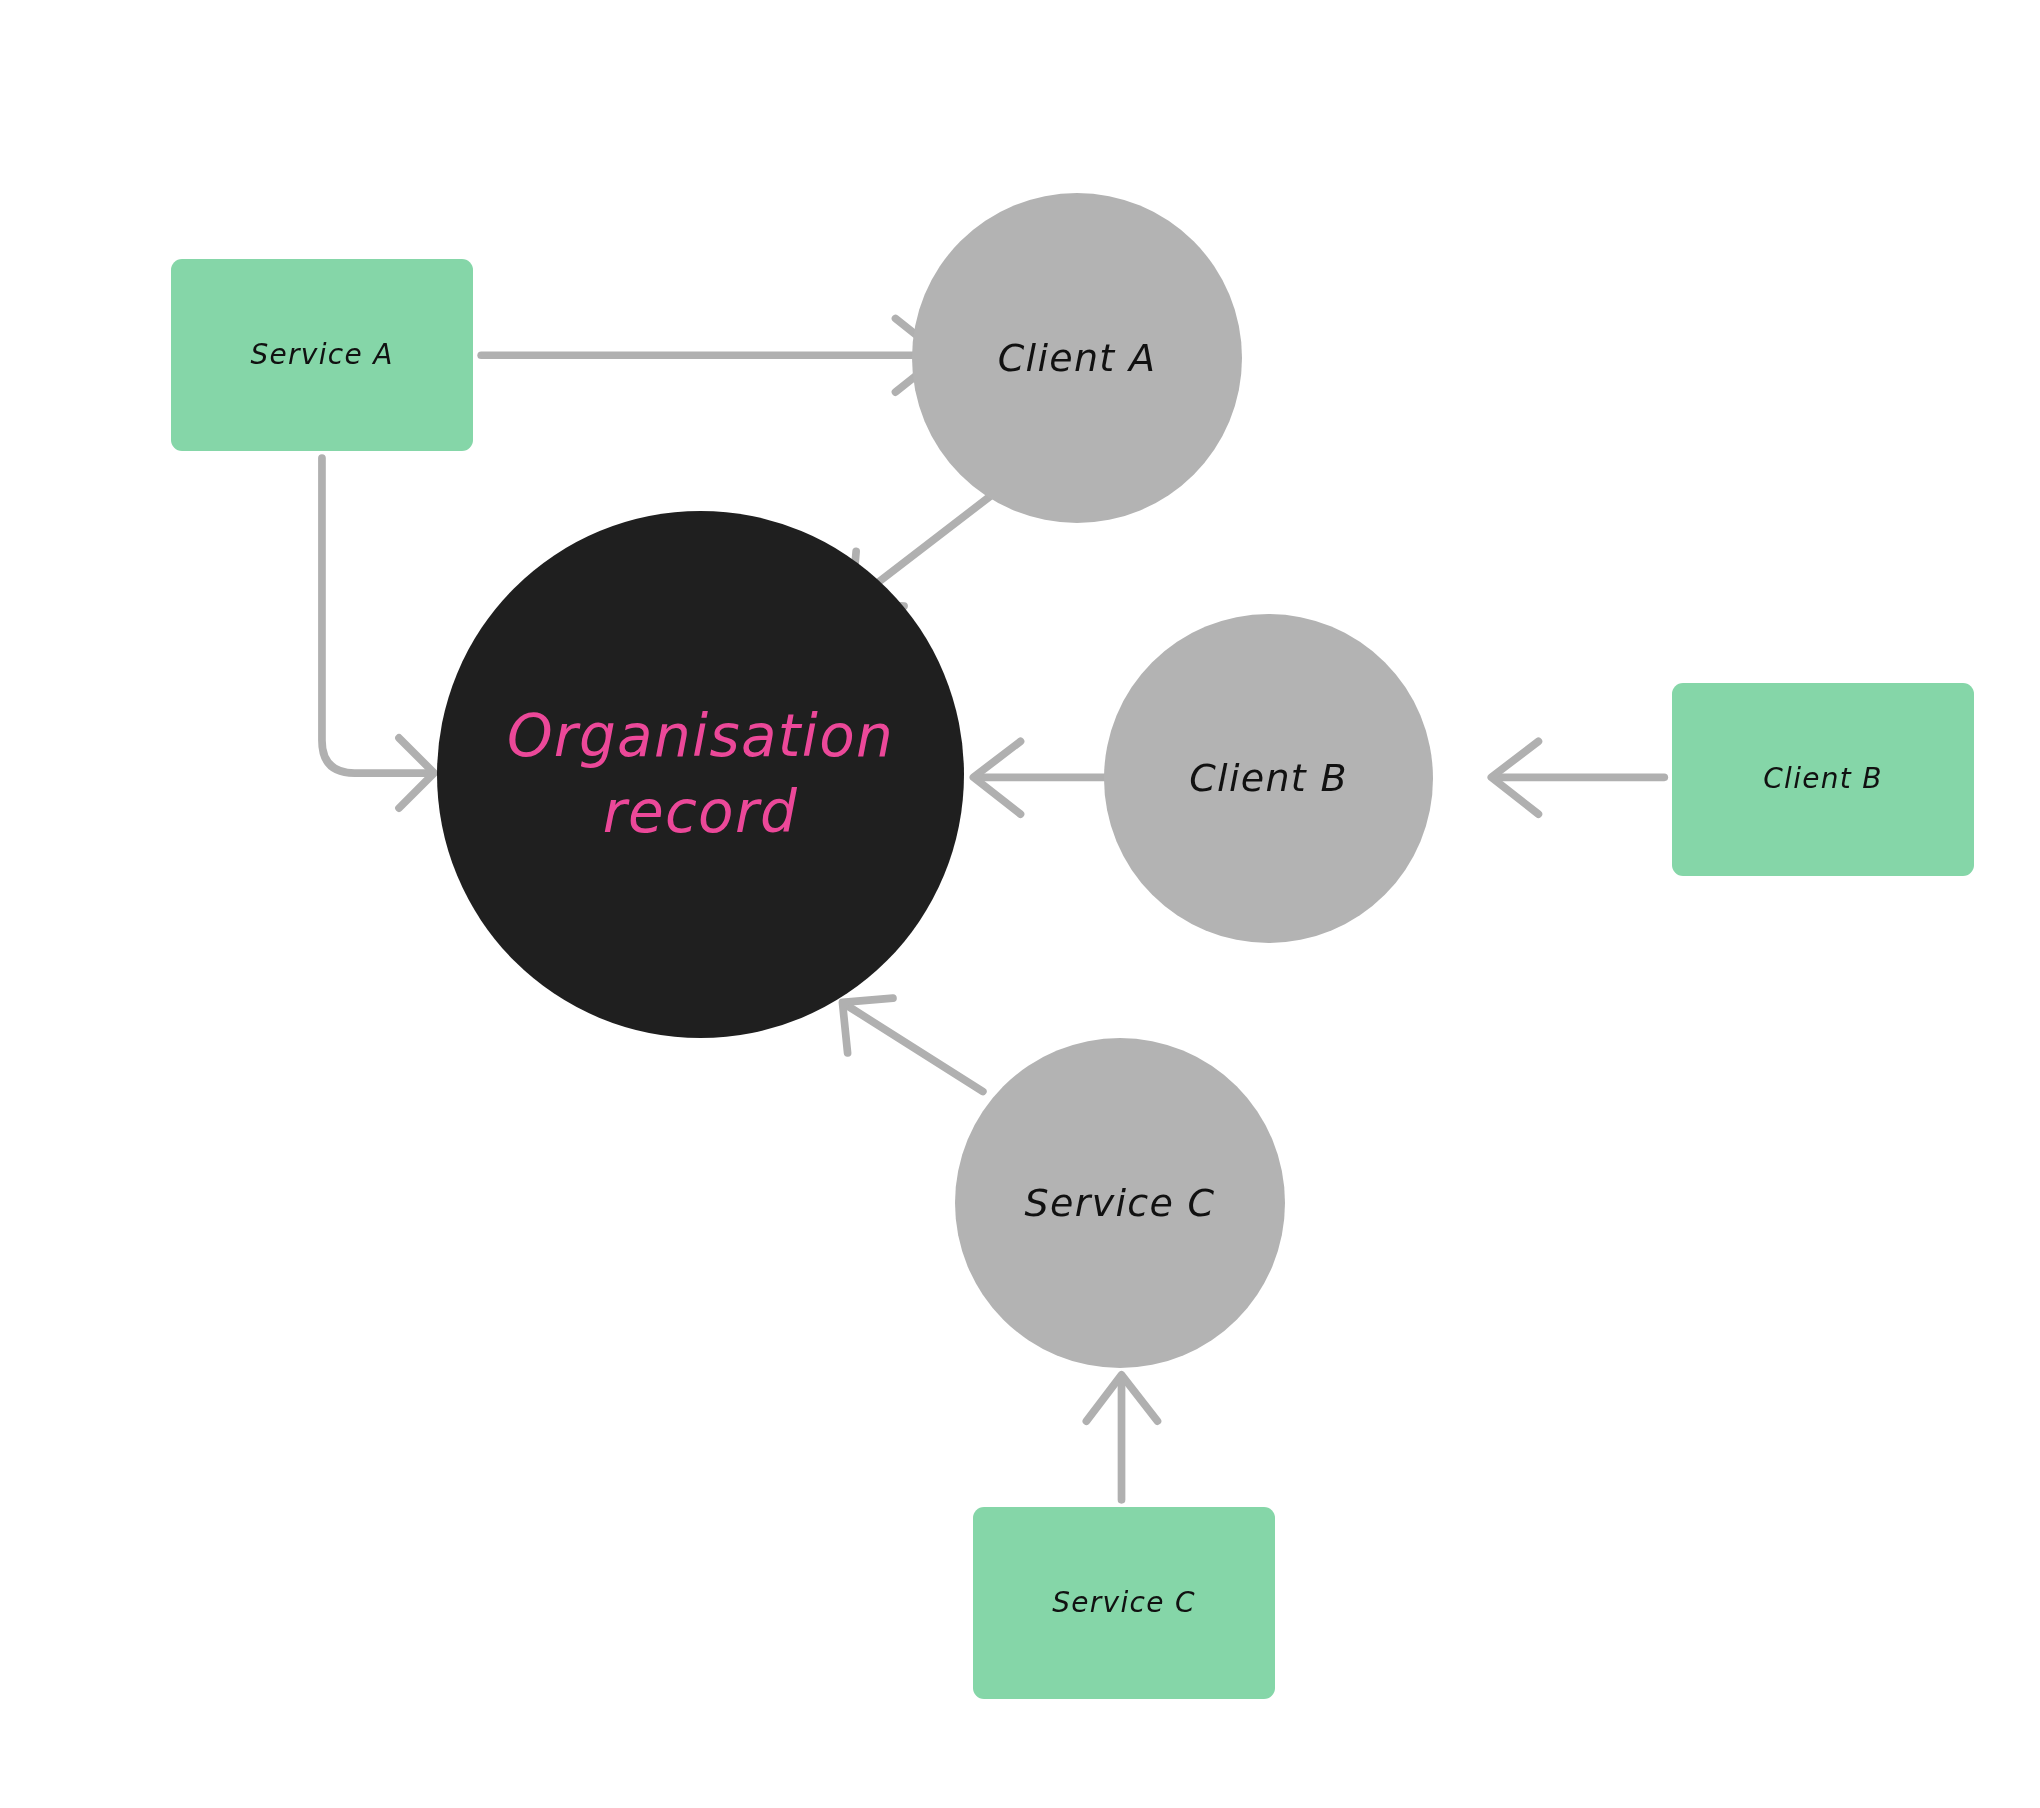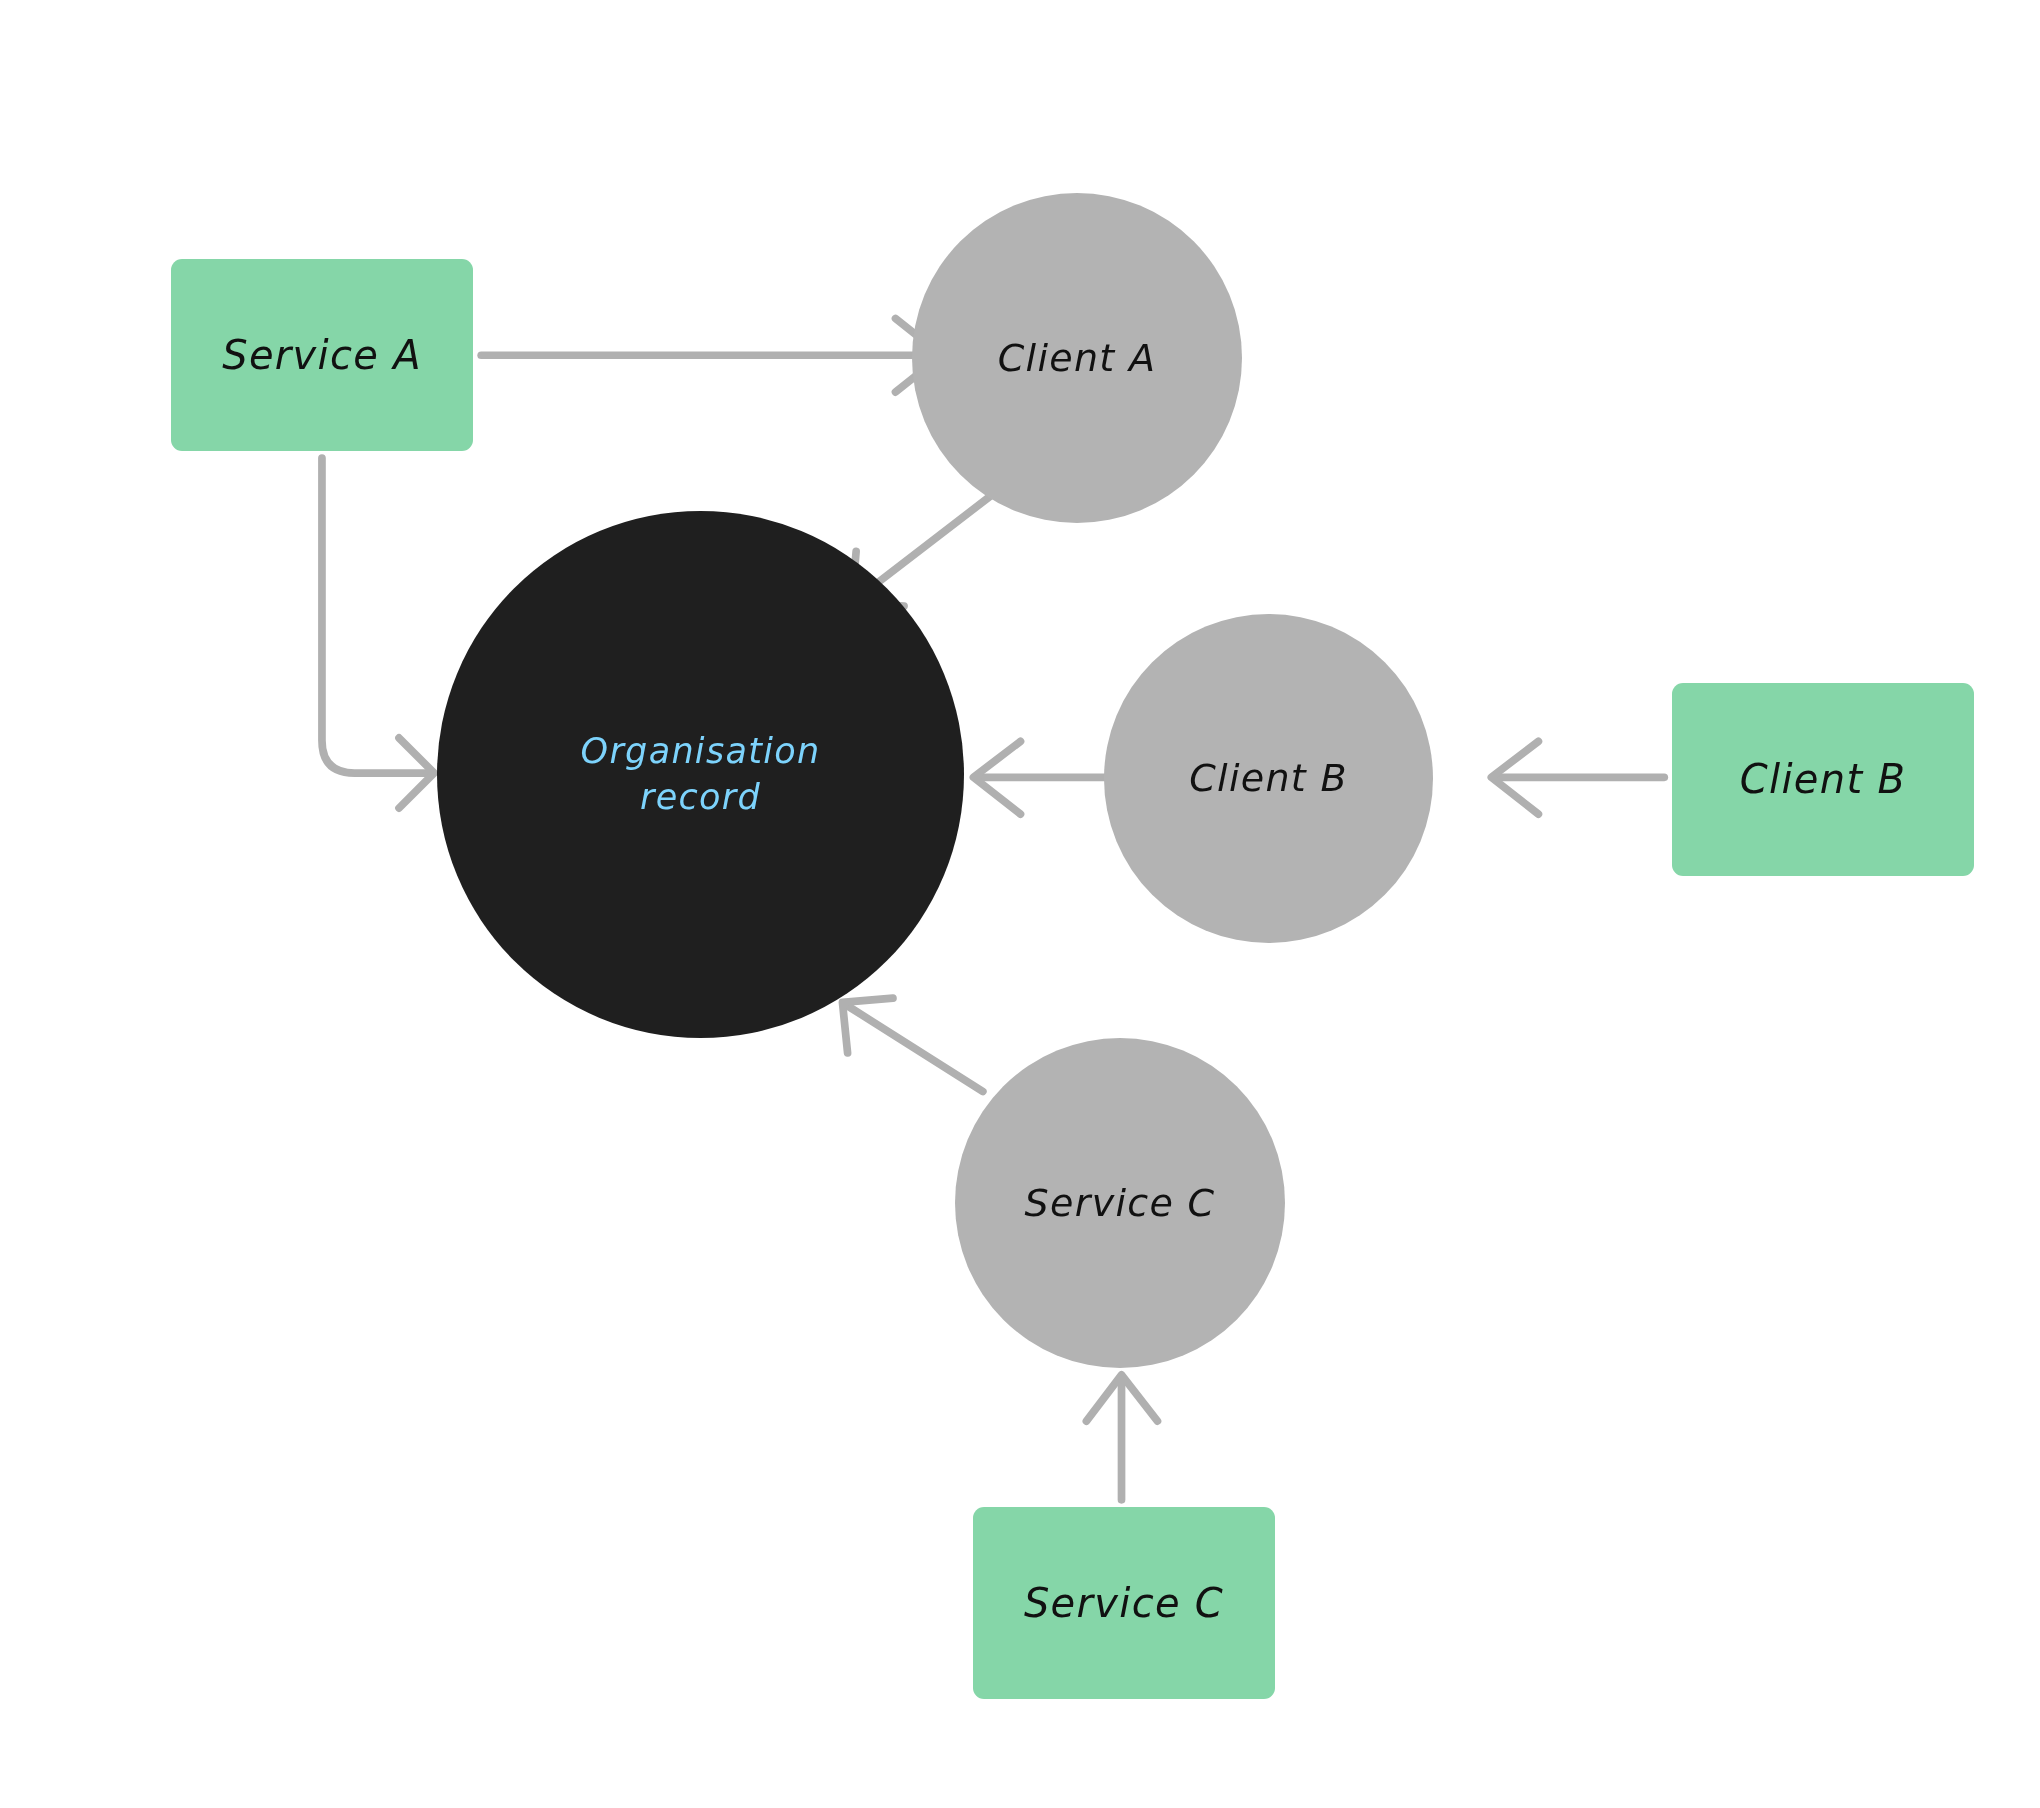--- a/index.html
+++ b/index.html
@@ -44,39 +44,39 @@
     line-height: 1.22;
     white-space: pre-line;
   }
 
   .service-box {
     background: #85d6a8;
     border-radius: 11px;
   }
   .service-box .label {
     color: #111111;
-    font-size: 40px;
+    font-size: 28px;
   }
 
   .client-circle {
     background: #b3b3b3;
     border-radius: 50%;
   }
   .client-circle .label {
     color: #111111;
     font-size: 38px;
   }
 
   .record-circle {
     background: #1f1f1f;
     border-radius: 50%;
   }
   .record-circle .label {
-    color: #7dd3fc;
-    font-size: 35px;
+    color: #ec4899;
+    font-size: 58px;
     line-height: 1.3;
     font-style: italic;
   }
 
   
   #node-service-a   { left: 171px;  top: 259px;  width: 302px; height: 192px; }
   #node-service-b   { left: 1672px; top: 683px;  width: 302px; height: 193px; }
   #node-service-c   { left: 973px; top: 1507px; width: 302px; height: 192px; }
   #node-client-a    { left: 912px; top: 193px;  width: 330px; height: 330px; }
   #node-client-b    { left: 1104px; top: 614px;  width: 329px; height: 329px; }

